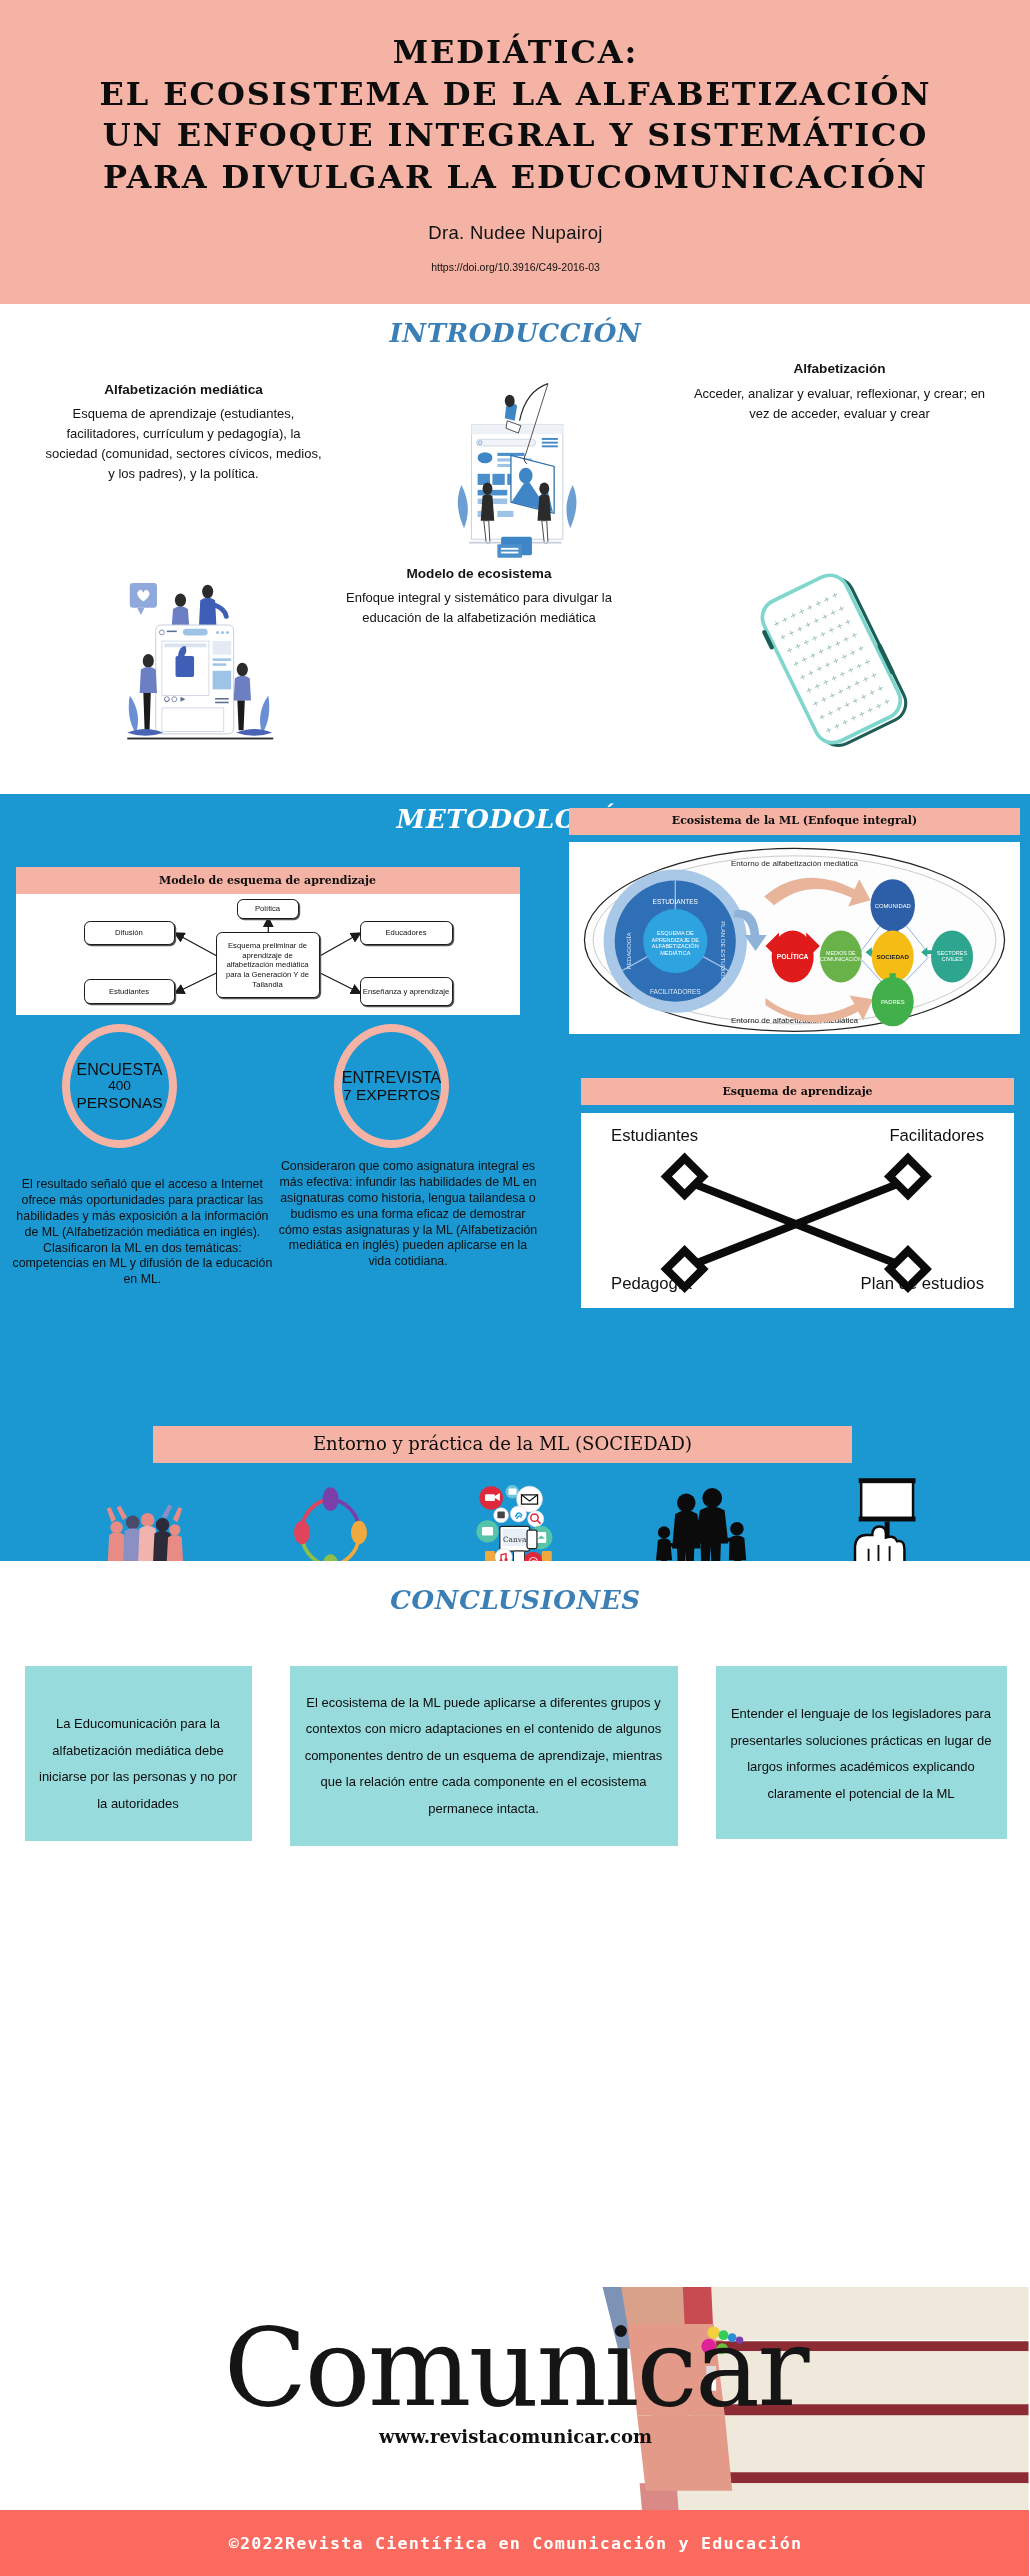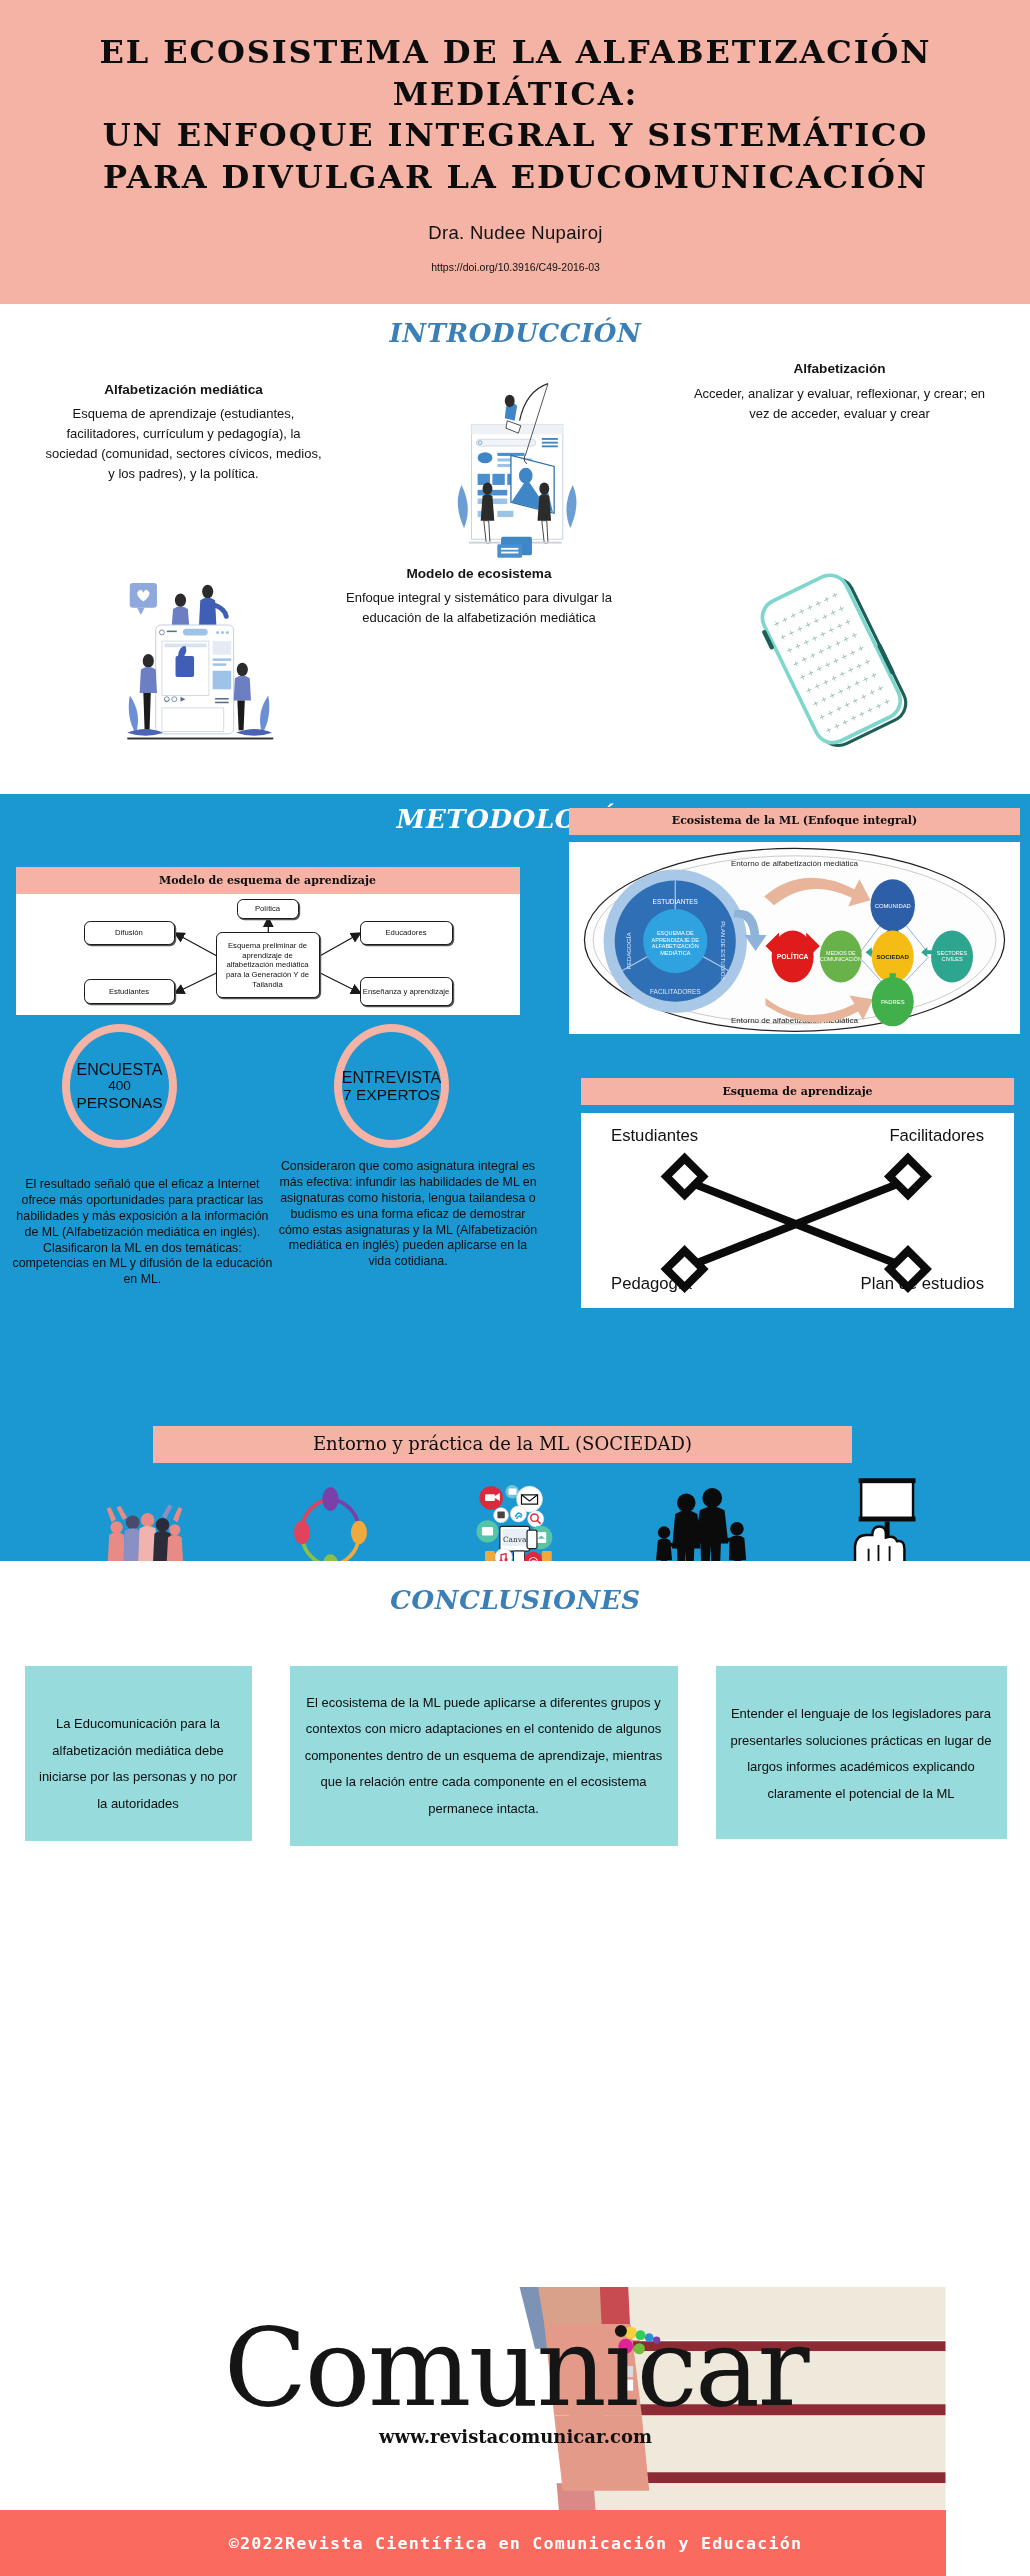--- a/index.html
+++ b/index.html
@@ -227,21 +227,21 @@
     text-align: center;
     padding: 23.5px 11px;
   }
   .concl-card.c1 { width: 227px; min-height: 173px; padding-top: 45px; }
   .concl-card.c2 { width: 388px; min-height: 173px; }
   .concl-card.c3 { width: 291px; min-height: 173px; padding-top: 35px; }
 
   
   .footer {
     position: absolute; left: 0; top: 2287px;
-    width: 946px; height: 289px;
+    width: 1029px; height: 289px;
     background: #ffffff;
     overflow: hidden;
   }
   .books { position: absolute; right: 0; top: 0; width: 501px; height: 250px; }
   .logo-wrap {
     position: absolute; left: 0; top: 26px; width: 1031px;
     text-align: center;
   }
   .logo-text {
     font-family: "DejaVu Serif", serif;
@@ -270,22 +270,22 @@
     font-size: 16.7px;
     letter-spacing: 1.2px;
     color: #ffffff;
   }
 </style>
 </head>
 <body>
 
 <div class="header">
   <div class="poster-title">
+    <div>MEDIÁTICA:</div>
     <div>EL ECOSISTEMA DE LA ALFABETIZACIÓN</div>
-    <div>MEDIÁTICA:</div>
     <div>UN ENFOQUE INTEGRAL Y SISTEMÁTICO</div>
     <div>PARA DIVULGAR LA EDUCOMUNICACIÓN</div>
   </div>
   <div class="poster-author">Dra. Nudee Nupairoj</div>
   <div class="poster-doi">https://doi.org/10.3916/C49-2016-03</div>
 </div>
 
 <div class="intro">
   <div class="section-heading">INTRODUCCIÓN</div>
 
@@ -530,21 +530,21 @@
   <div class="stat-circle" style="left:62px; top:230px;">
     <div class="stat-l1">ENCUESTA</div>
     <div class="stat-l2">400</div>
     <div class="stat-l3">PERSONAS</div>
   </div>
   <div class="stat-circle" style="left:334px; top:230px;">
     <div class="stat-l1">ENTREVISTA</div>
     <div class="stat-l3">7 EXPERTOS</div>
   </div>
 
-  <div class="method-text" style="left:12.4px; top:383px; width:260px;">El resultado señaló que el eficaz a Internet ofrece más oportunidades para practicar las habilidades y más exposición a la información de ML (Alfabetización mediática en inglés). Clasificaron la ML en dos temáticas: competencias en ML y difusión de la educación en ML.</div>
+  <div class="method-text" style="left:12.4px; top:383px; width:260px;">El resultado señaló que el acceso a Internet ofrece más oportunidades para practicar las habilidades y más exposición a la información de ML (Alfabetización mediática en inglés). Clasificaron la ML en dos temáticas: competencias en ML y difusión de la educación en ML.</div>
   <div class="method-text" style="left:278px; top:365px; width:260px;">Consideraron que como asignatura integral es más efectiva: infundir las habilidades de ML en asignaturas como historia, lengua tailandesa o budismo es una forma eficaz de demostrar cómo estas asignaturas y la ML (Alfabetización mediática en inglés) pueden aplicarse en la vida cotidiana.</div>
 
   <div class="panel" style="left:581px; top:284px; width:433px;">
     <div class="panel-title">Esquema de aprendizaje</div>
     <div class="panel-body" style="height:195px; margin-top:7.4px;">
       <div class="x-label" style="left:30px; top:13.6px;">Estudiantes</div>
       <div class="x-label" style="right:30px; top:13.6px;">Facilitadores</div>
       <div class="x-label" style="left:30px; bottom:13.6px;">Pedagogía</div>
       <div class="x-label" style="right:30px; bottom:13.6px;">Plan de estudios</div>
       <svg width="433" height="195" viewBox="0 0 700 316" style="position:absolute;left:0;top:0;">

